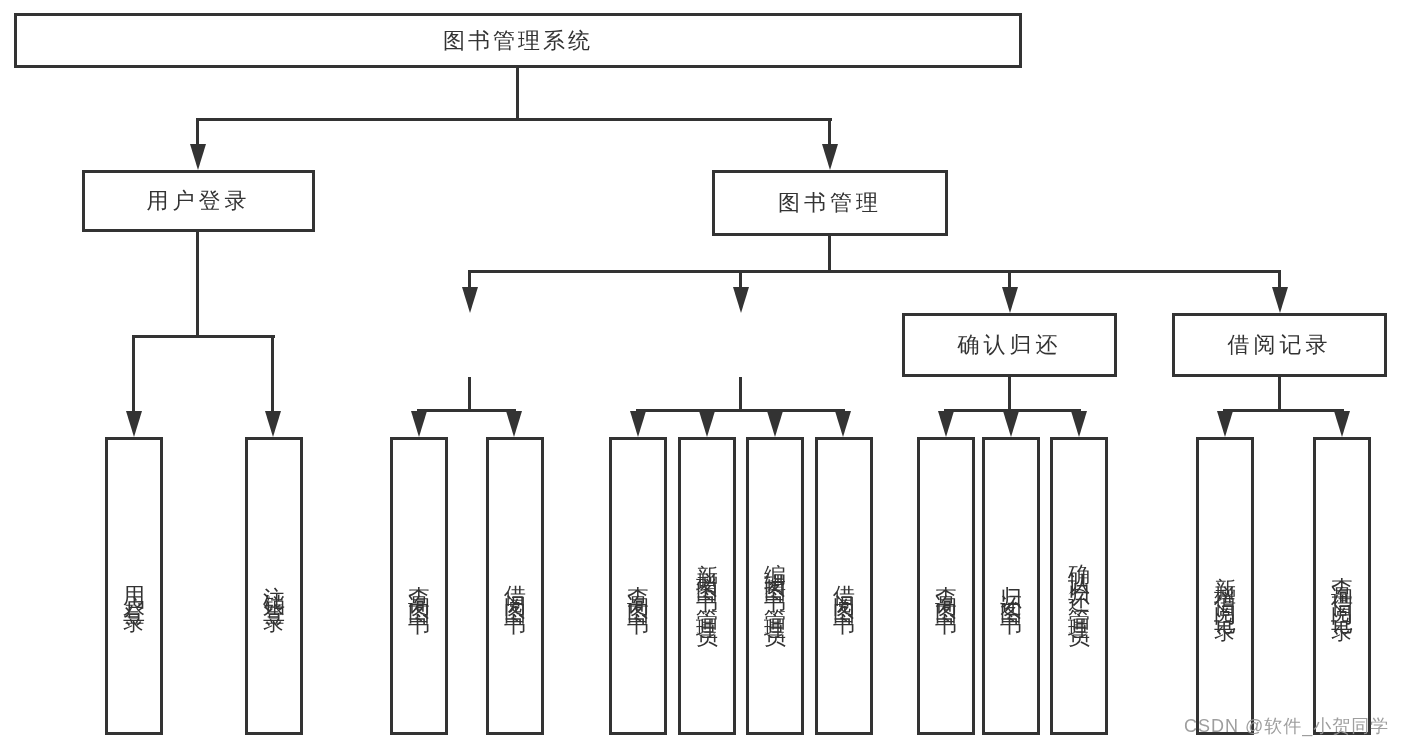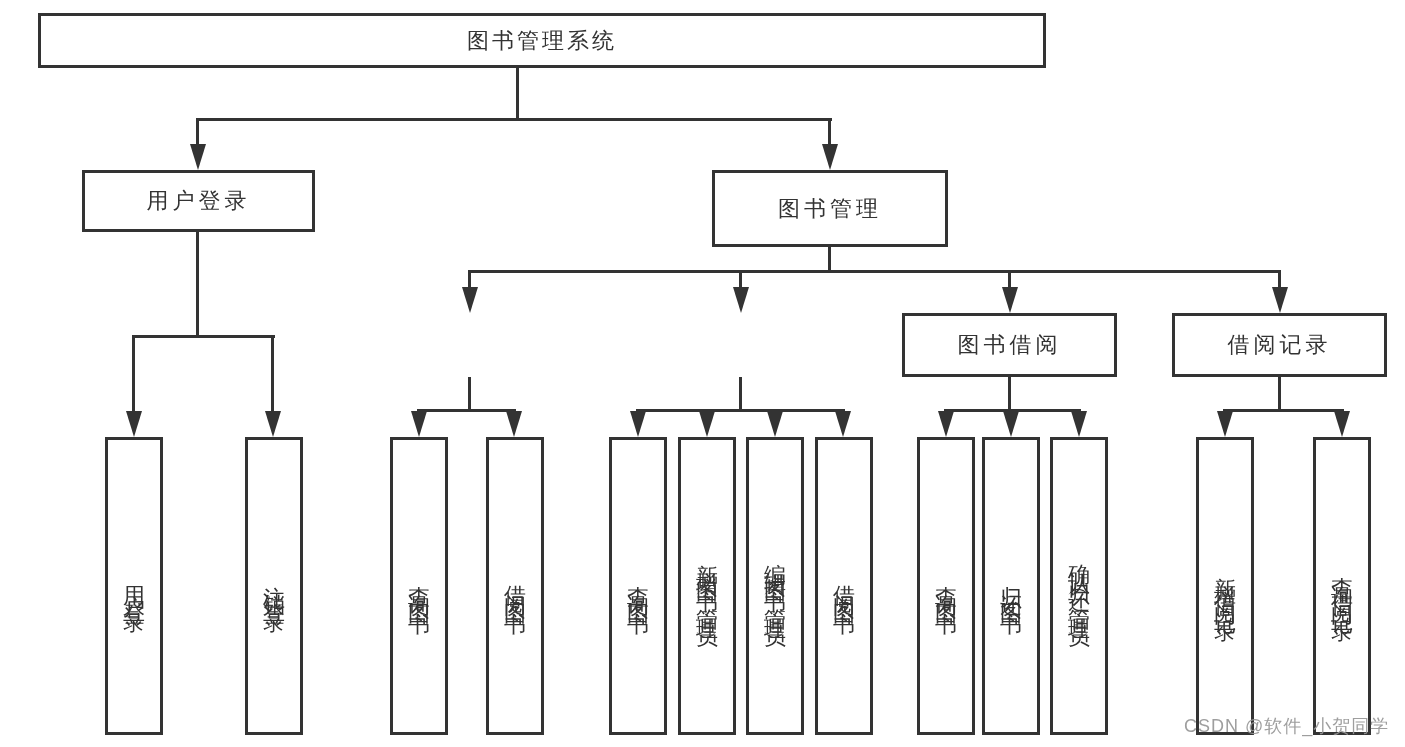--- a/index.html
+++ b/index.html
@@ -24,21 +24,21 @@
     border-top:26px solid var(--ink);
   }
   
   .box{
     position:absolute;box-sizing:border-box;
     background:var(--bg);border:3px solid var(--ink);
     display:flex;align-items:center;justify-content:center;
     color:var(--ink);font-size:22px;z-index:2;
   }
   .hbox{letter-spacing:4px;}
-  .root{letter-spacing:3px;margin-left:24px;}
+  .root{letter-spacing:3px;}
   .leaf .vtext{
     writing-mode:vertical-rl;
     text-orientation:mixed;
     letter-spacing:9px;
     font-size:22px;
     line-height:1;
     white-space:nowrap;
   }
   .watermark{
     position:absolute;left:1184px;top:714px;width:215px;
@@ -99,26 +99,26 @@
   <div class="ah" style="left:1217px;top:411px;"></div>
   <div class="ah" style="left:1334px;top:411px;"></div>
 
   <div class="box root" style="left:14px;top:13px;width:1008px;height:55px;">
     <span>图书管理系统</span>
   </div>
 
   <div class="box hbox" style="left:82px;top:170px;width:233px;height:62px;">
     <span>用户登录</span>
   </div>
-  <div class="box hbox" style="left:712px;top:170px;width:236px;height:77px;">
+  <div class="box hbox" style="left:712px;top:170px;width:236px;height:66px;">
     <span>图书管理</span>
   </div>
 
   <div class="box hbox" style="left:902px;top:313px;width:215px;height:64px;">
-    <span>图书借阅</span>
+    <span>确认归还</span>
   </div>
   <div class="box hbox" style="left:1172px;top:313px;width:215px;height:64px;">
     <span>借阅记录</span>
   </div>
 
   <div class="box leaf" style="left:105px;top:437px;width:58px;height:298px;">
     <span class="vtext">用户登录</span>
   </div>
   <div class="box leaf" style="left:245px;top:437px;width:58px;height:298px;">
     <span class="vtext">注销登录</span>

